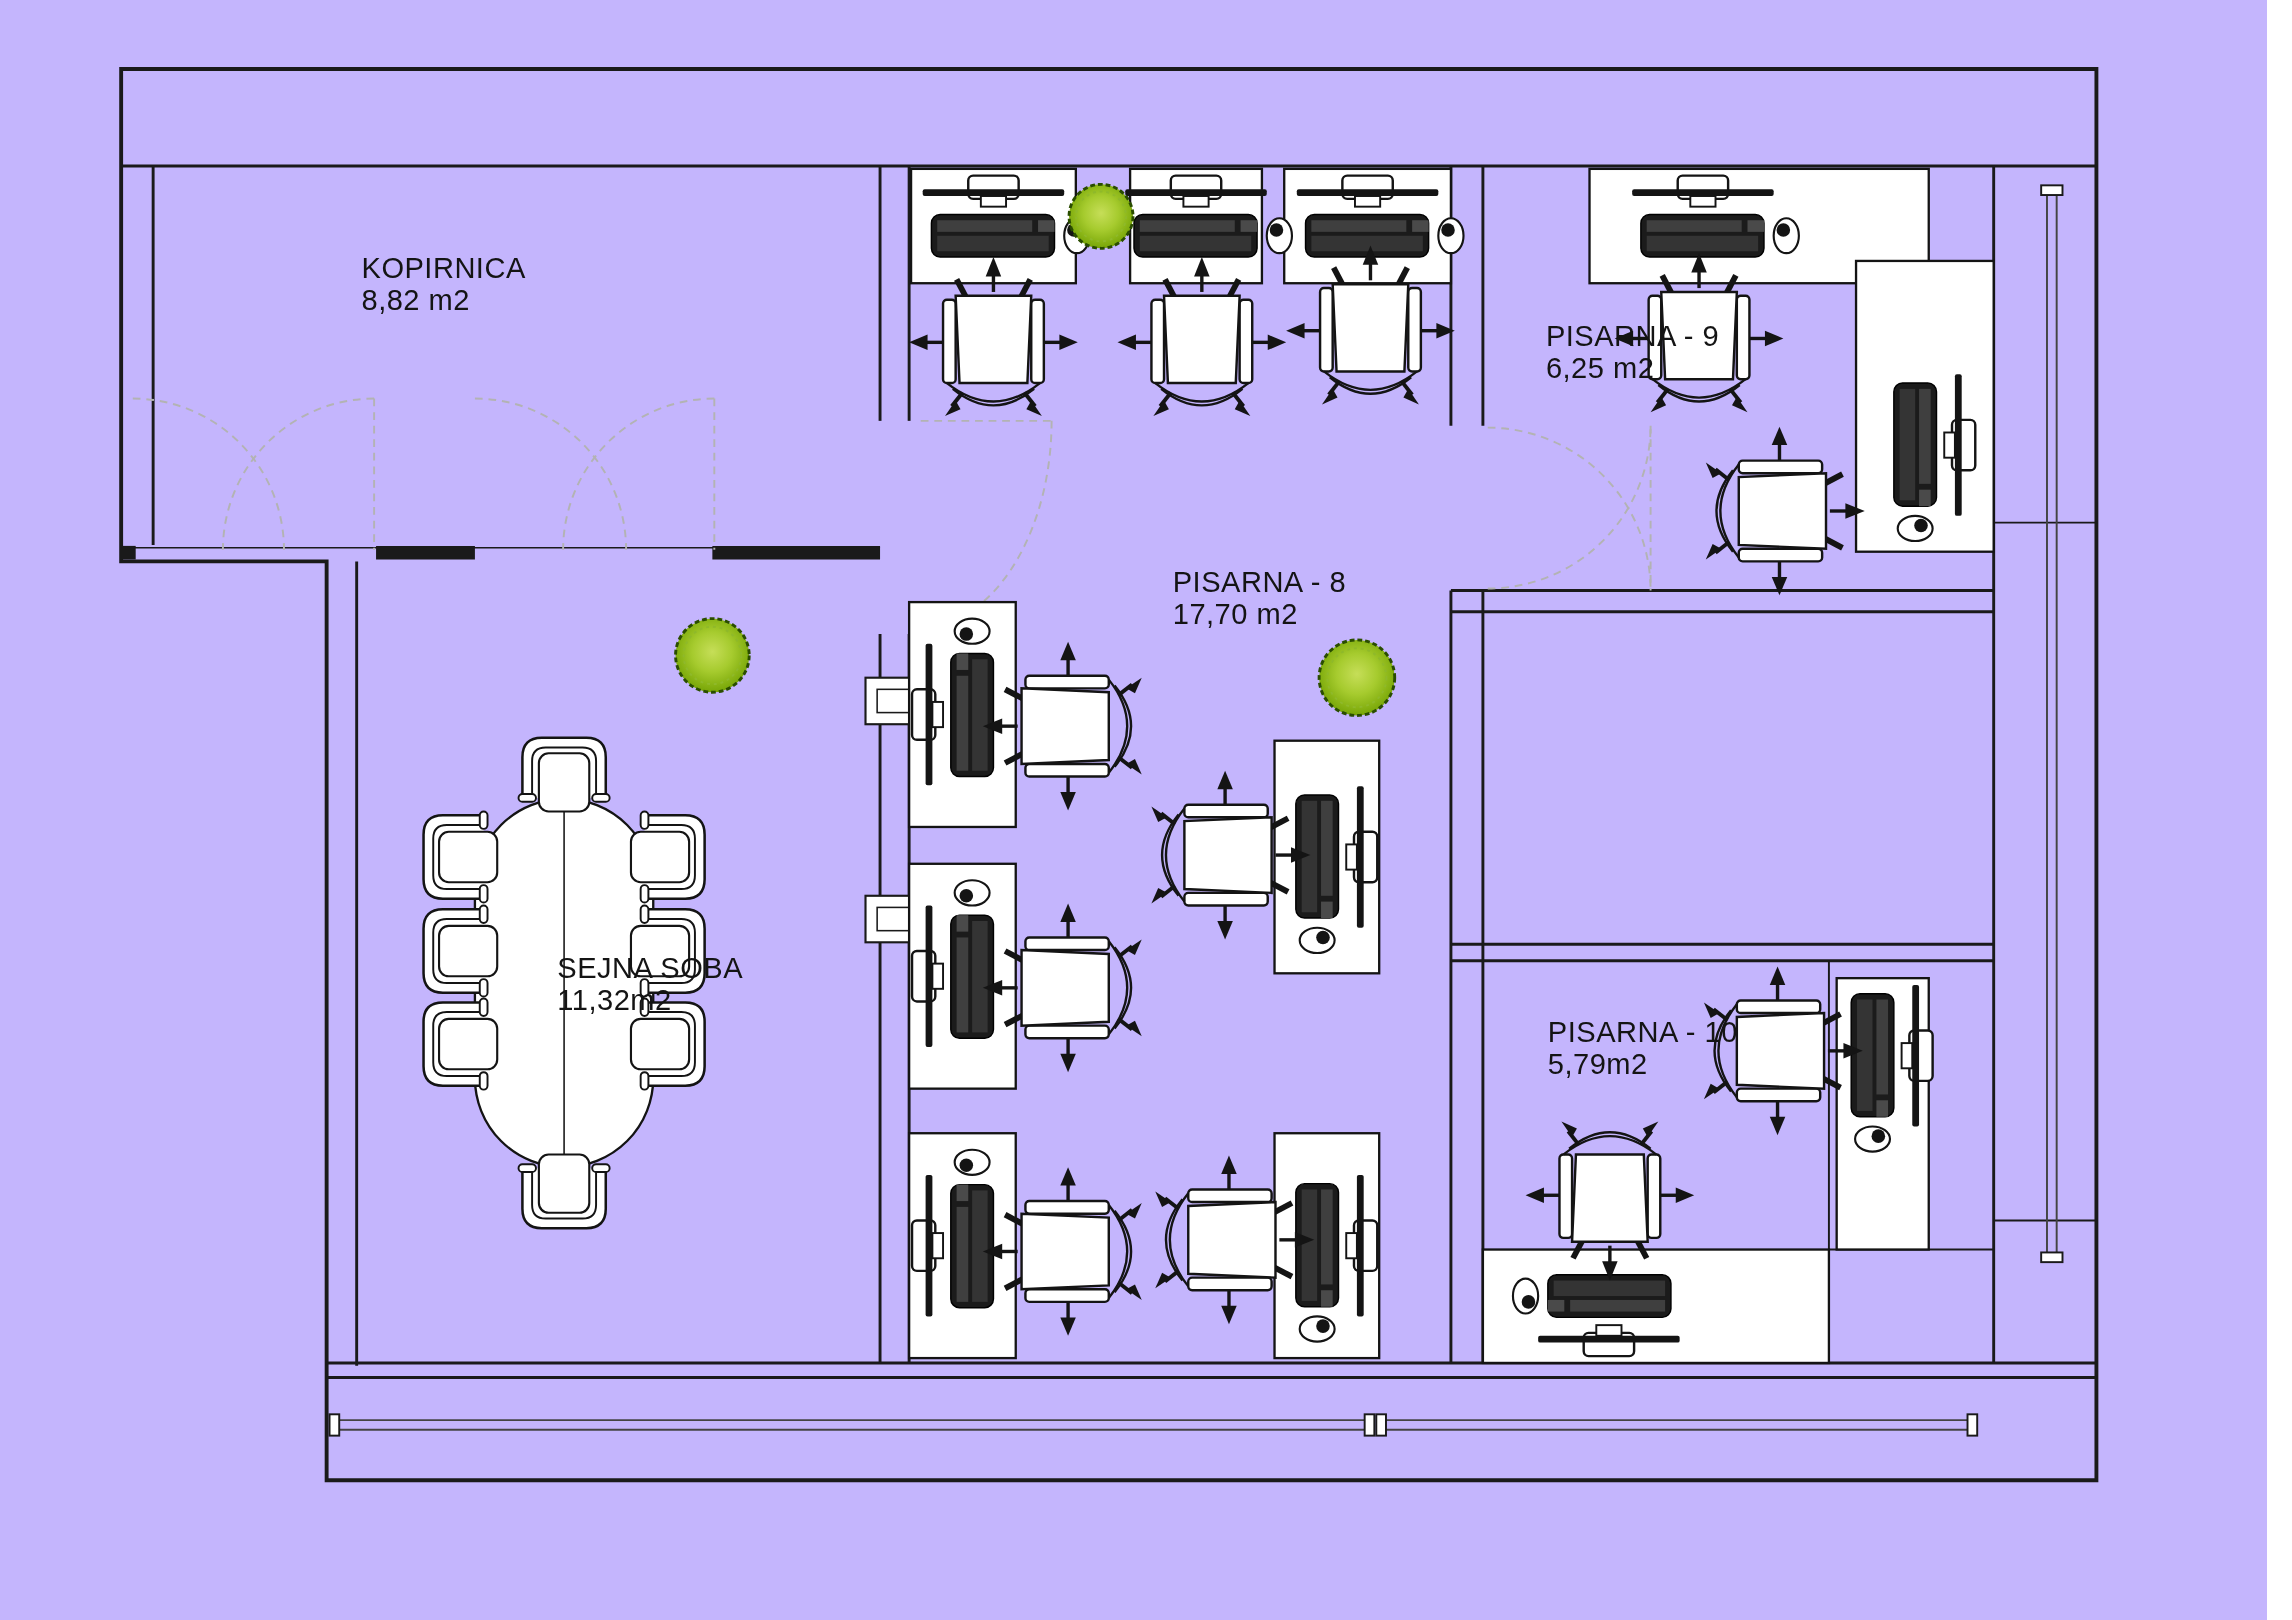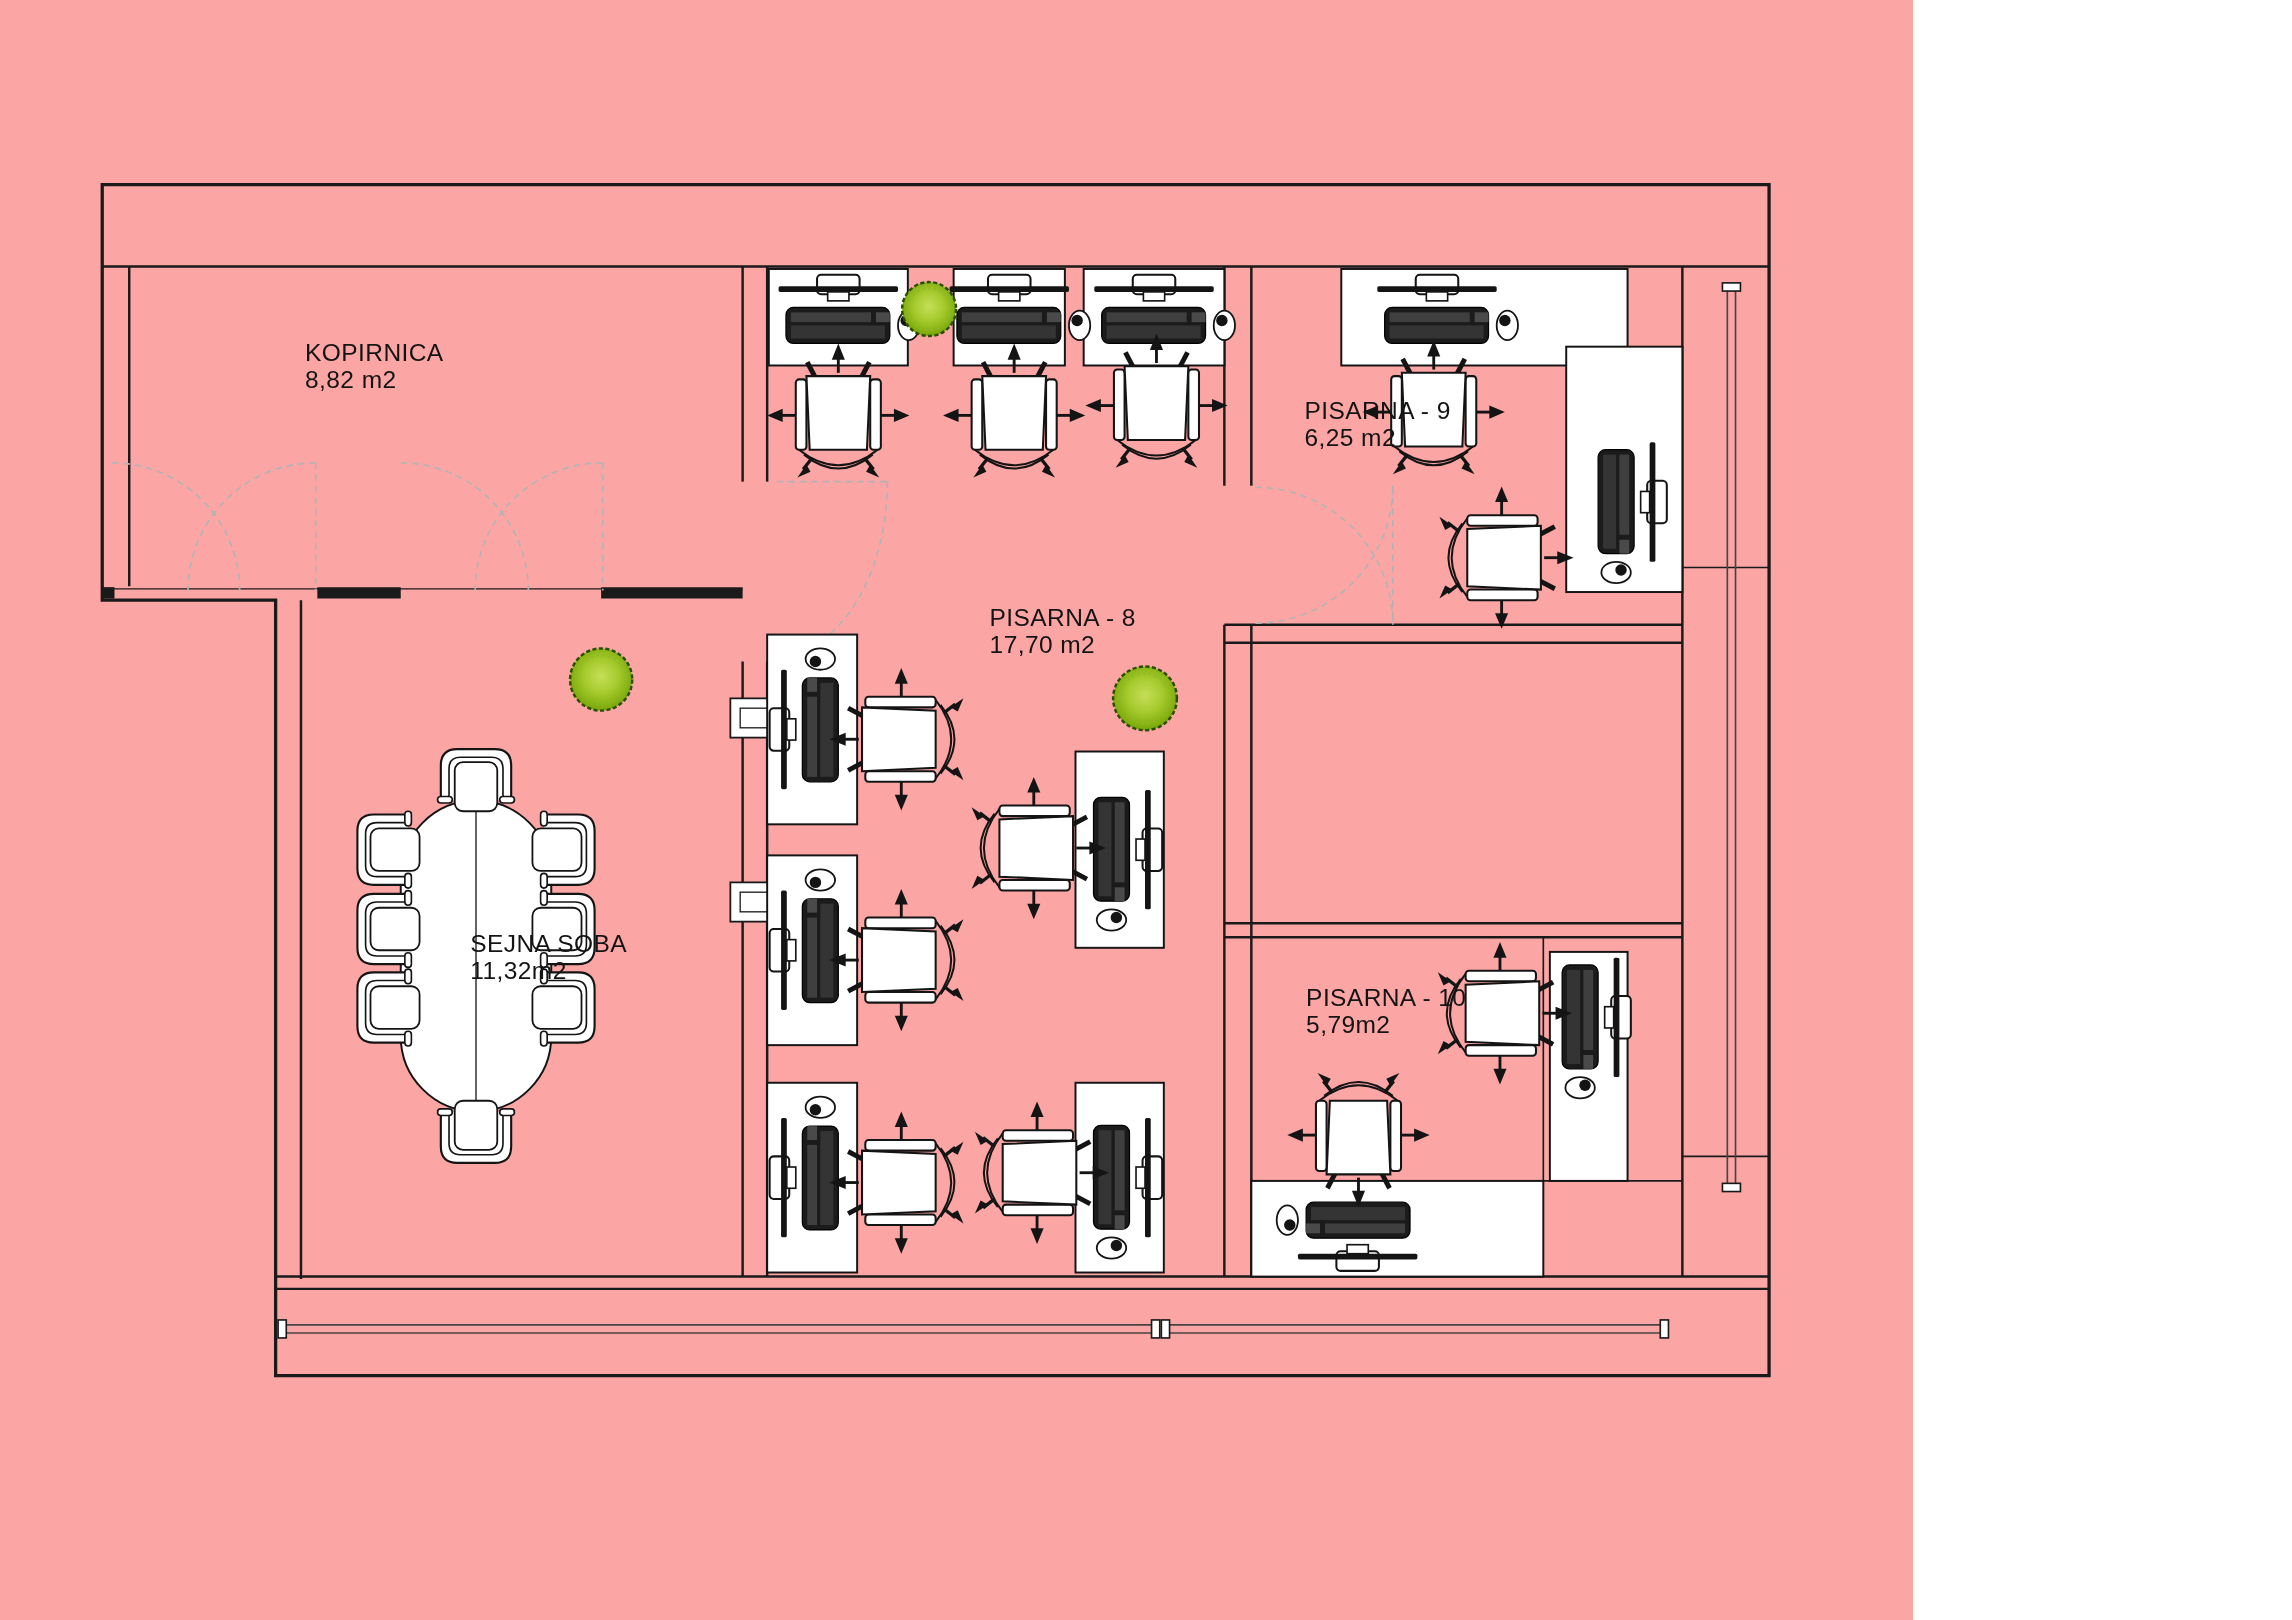--- a/index.html
+++ b/index.html
@@ -1,20 +1,20 @@
 <!DOCTYPE html>
 <html><head>
 <meta charset="utf-8">
 <title>Floor plan</title>
 <style>
   html,body{margin:0;padding:0;background:#ffffff;}
   .plan-wrap{
     position:relative;
-    width:1913px;height:1620px;
-    background:#fca5a5;
+    width:2267px;height:1620px;
+    background:#c4b5fd;
     font-family:"Liberation Sans", sans-serif;
     overflow:hidden;
   }
   svg{position:absolute;left:0;top:0;width:100%;height:100%;}
   text.room-label{
     font-family:"Liberation Sans", sans-serif;
     font-size:30px;
     fill:#141414;
     letter-spacing:0.5px;
   }

